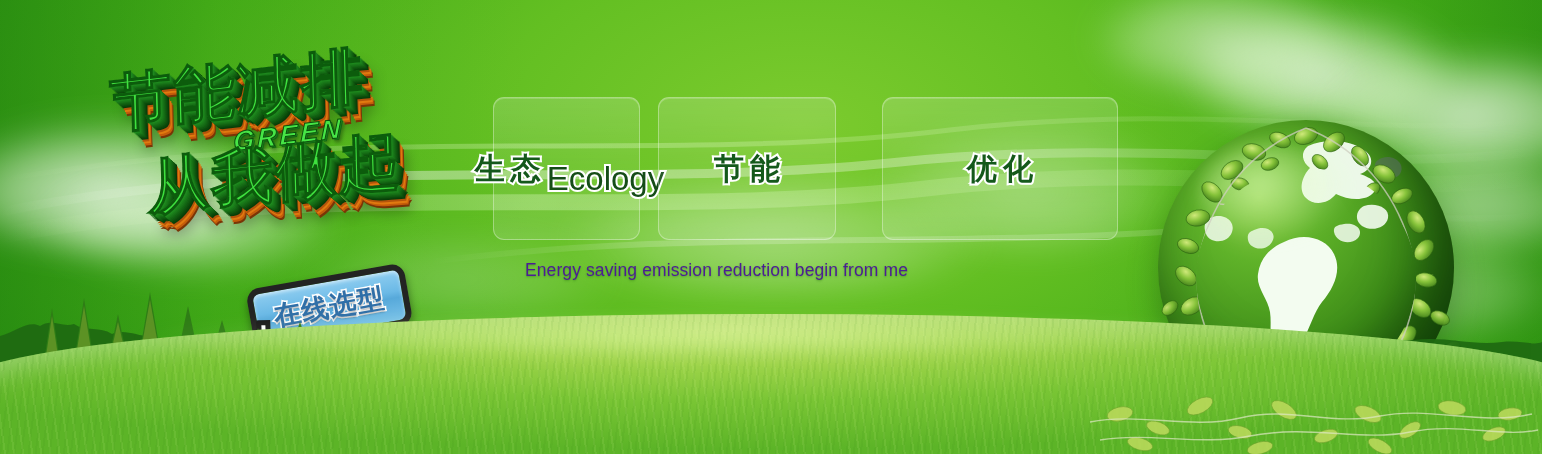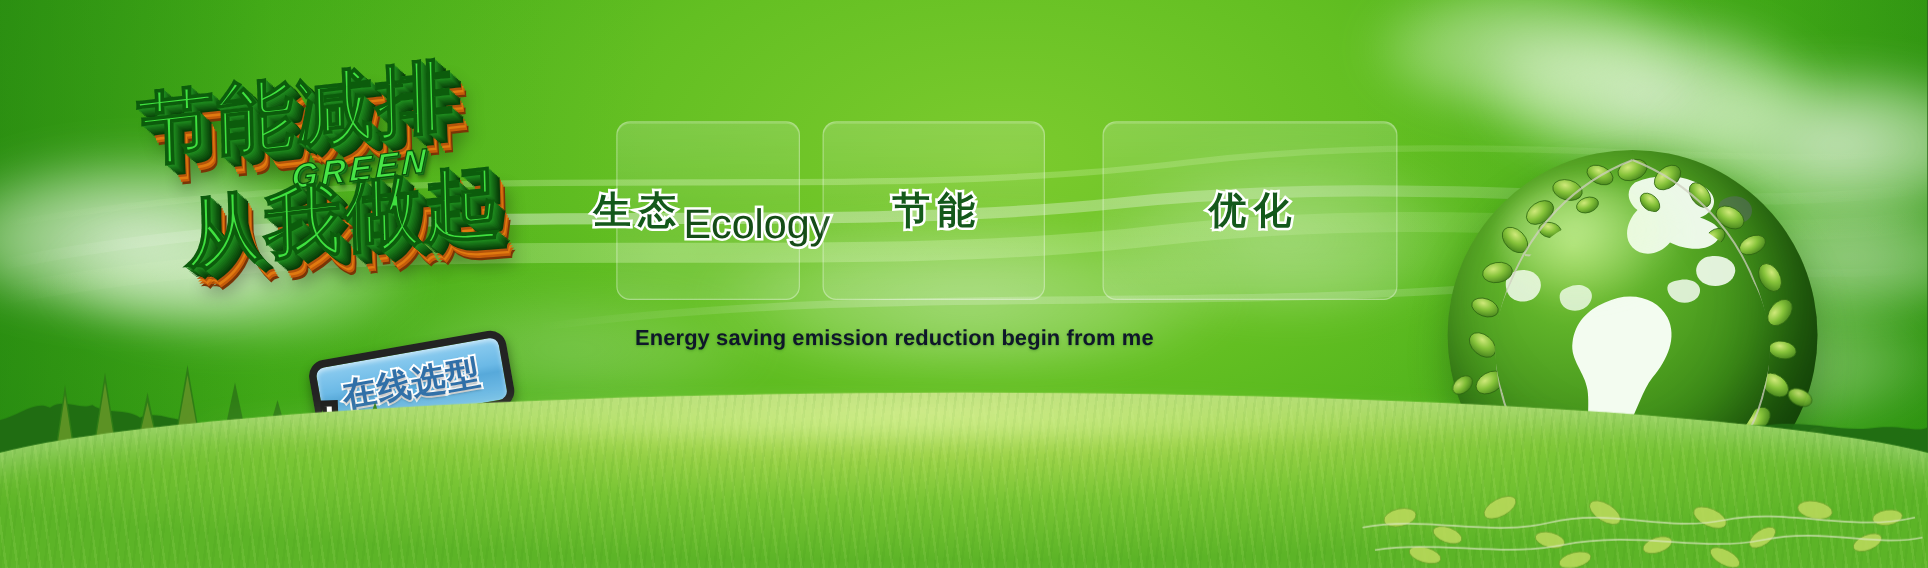--- a/index.html
+++ b/index.html
@@ -202,27 +202,26 @@
     color: #154d17;
     -webkit-text-stroke: 4px #ffffff;
     paint-order: stroke fill;
     line-height: 1.05;
     white-space: nowrap;
   }
 
   
   .tagline {
     position: absolute;
-    left: 508px; top: 260px;
+    left: 525px; top: 260px;
     font-size: 17.5px;
-    color: #0f172a;
+    color: #4c1d95;
     letter-spacing: .1px;
     text-shadow: 0 1px 2px rgba(40,110,20,.45);
     white-space: nowrap;
-    font-weight: bold;
   }
 
   
   .globe-wrap {
     position: absolute;
     left: 1140px; top: 112px;
     width: 330px; height: 330px;
   }
   .globe {
     position: absolute;

